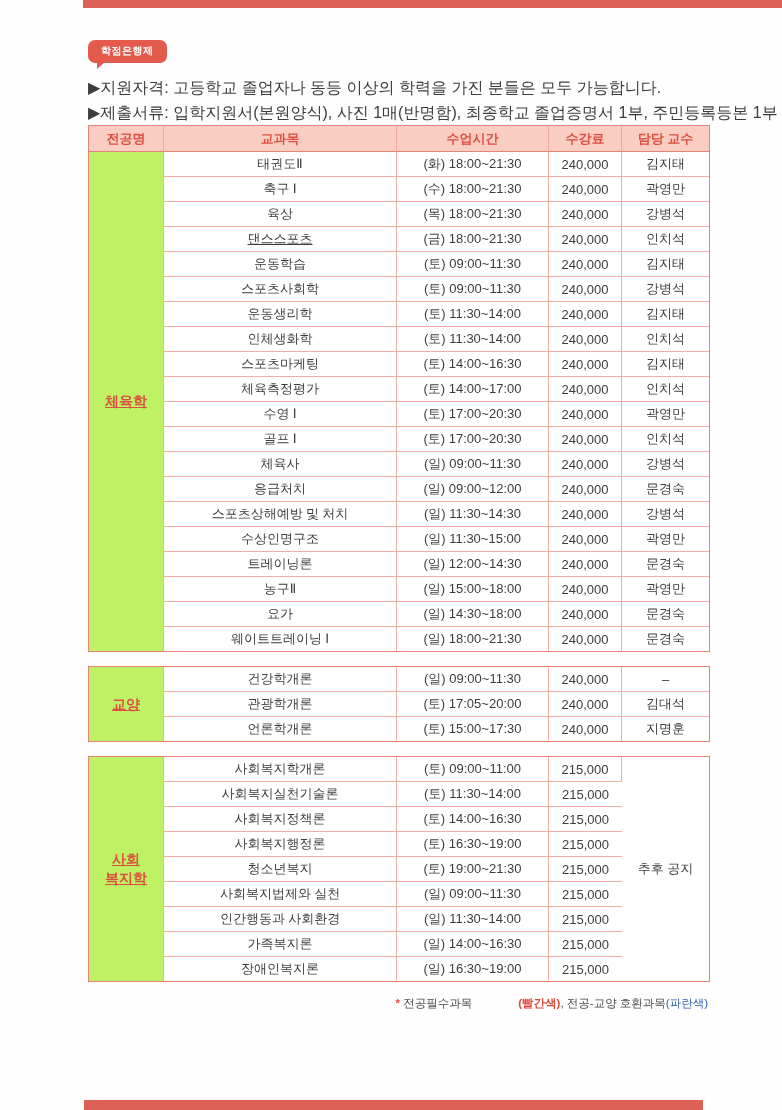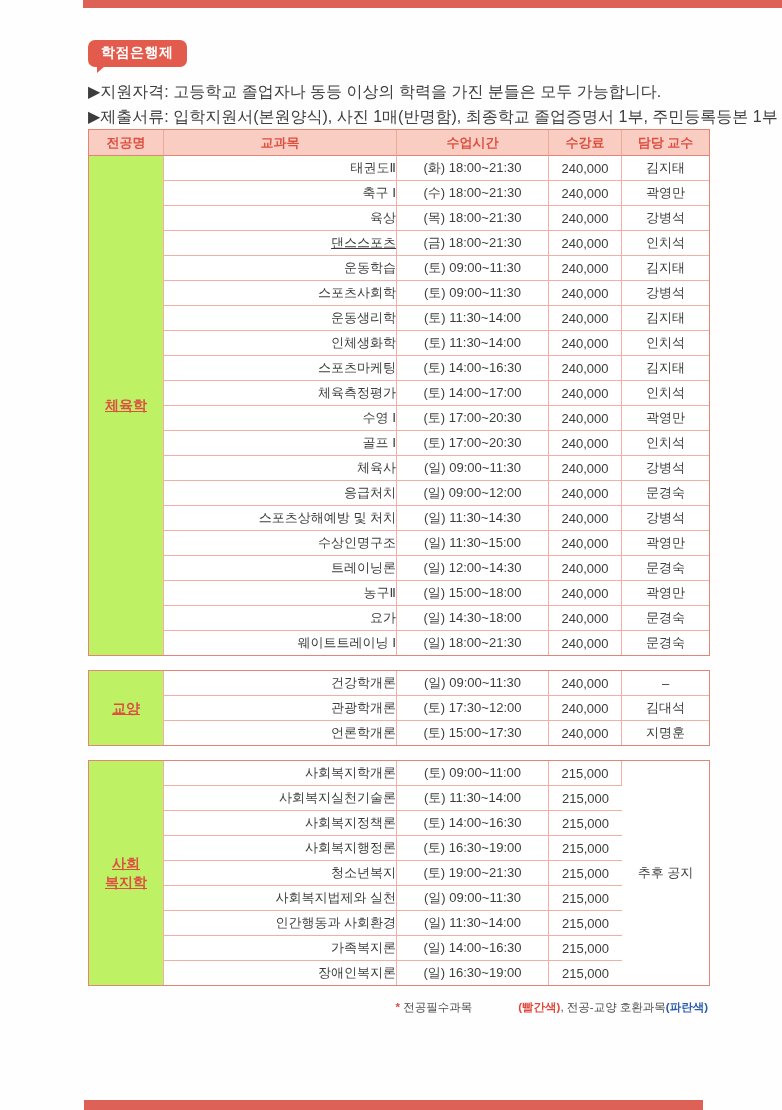--- a/index.html
+++ b/index.html
@@ -2,48 +2,48 @@
 <html><head>
 <meta charset="utf-8">
 <style>
   html,body{margin:0;padding:0;background:#ffffff;}
   .page{position:relative;width:782px;height:1110px;background:#fffefe;overflow:hidden;
         font-family:"Liberation Sans","DejaVu Sans",sans-serif;}
   .top-bar{position:absolute;top:0;left:83px;right:0;height:8px;background:#dd6156;}
   .bottom-bar{position:absolute;bottom:0;left:84px;width:619px;height:10px;background:#dd6156;}
   .content{position:absolute;left:88px;top:40px;width:620px;}
   .badge{display:inline-block;position:relative;background:#e25b4d;color:#fff;font-weight:bold;
-         font-size:14px;padding:4px 13px 5px;border-radius:7px;letter-spacing:0.5px;}
+         font-size:10px;padding:4px 13px 5px;border-radius:7px;letter-spacing:0.5px;}
   .badge::after{content:"";position:absolute;left:9px;bottom:-6px;width:0;height:0;
          border-top:7px solid #e25b4d;border-right:8px solid transparent;}
   .bullets{margin-top:13px;}
   .bullet{font-size:16px;color:#3c3c3c;line-height:24.5px;white-space:nowrap;}
   .tables{}
   table.tbl{width:620px;border:1px solid #e28577;border-collapse:separate;border-spacing:0;
         table-layout:fixed;background:#fff;margin-bottom:14px;}
   .tbl th,.tbl td{padding:0;font-size:13px;color:#3c3c3c;overflow:hidden;}
   .tbl th{height:25px;background:#f9cdc2;color:#dc4f41;font-weight:bold;
         border-bottom:1px solid #e28577;border-right:1px solid #ecaa9d;}
   .tbl th:last-child{border-right:none;}
   .tbl td{height:24px;border-bottom:1px solid #f2b0a5;border-right:1px solid #f2b0a5;background:#fff;}
   .tbl td:last-child{border-right:none;}
   .tbl tr:last-child td{border-bottom:none;}
   td.major{background:#bef264;color:#dc4f41;font-weight:bold;font-size:14px;text-align:center;
         white-space:pre-line;line-height:1.35;border-bottom:none;text-decoration:underline;}
-  td.subject{text-align:right;}
+  td.subject{text-align:center;font-family:Liberation Serif, serif;}
   td.center{text-align:center;}
   td.merged{border-bottom:none;text-align:center;}
   .t-red{color:#e8635a;}
   .t-blue{color:#3e6cb3;}
   .u{text-decoration:underline;}
   .footnote{width:620px;text-align:right;margin-top:10px;}
   .fn-line1{font-size:11.5px;color:#4a4a4a;}
   .fn-star{color:#e0483c;font-weight:bold;}
   .fn-red{color:#e0483c;font-weight:bold;padding-left:46px;}
-  .fn-blue{color:#2b5cad;font-weight:bold;margin-top:32px;}
+  .fn-blue{color:#2b5cad;font-weight:normal;margin-top:32px;}
   .fn-line2{font-size:11.5px;color:#555;margin-top:4px;padding-right:10px;}
 </style>
 </head>
 <body>
 
 <div class="page">
   <div class="top-bar"></div>
 
   <div class="content">
     <div class="badge">학점은행제</div>
@@ -206,21 +206,21 @@
           <tbody>
             <tr>
               <td class="major" rowspan="3">교양</td>
               <td class="subject">건강학개론</td>
               <td class="center">(일) 09:00~11:30</td>
               <td class="center">240,000</td>
               <td class="center">–</td>
             </tr>
             <tr>
               <td class="subject">관광학개론</td>
-              <td class="center">(토) 17:30~12:00</td>
+              <td class="center">(토) 17:05~20:00</td>
               <td class="center">240,000</td>
               <td class="center">김대석</td>
             </tr>
             <tr>
               <td class="subject">언론학개론</td>
               <td class="center">(토) 15:00~17:30</td>
               <td class="center">240,000</td>
               <td class="center">지명훈</td>
             </tr>
           </tbody>

